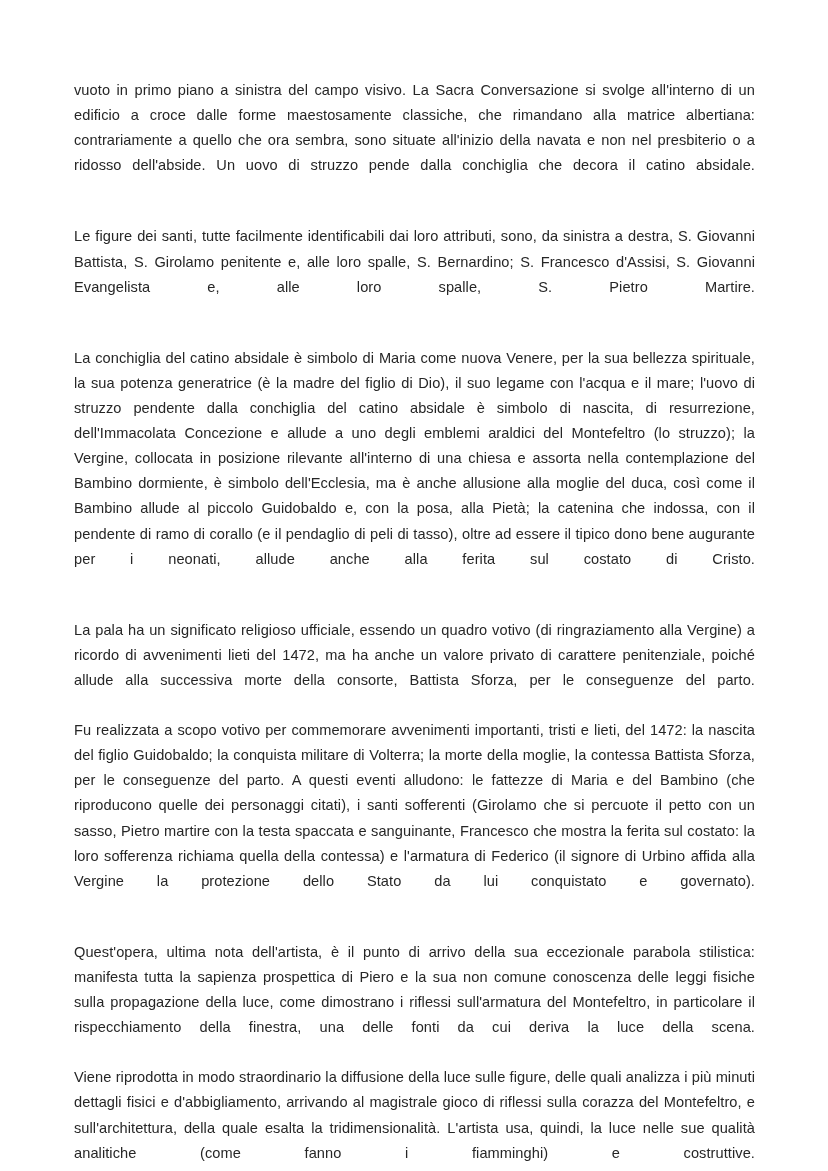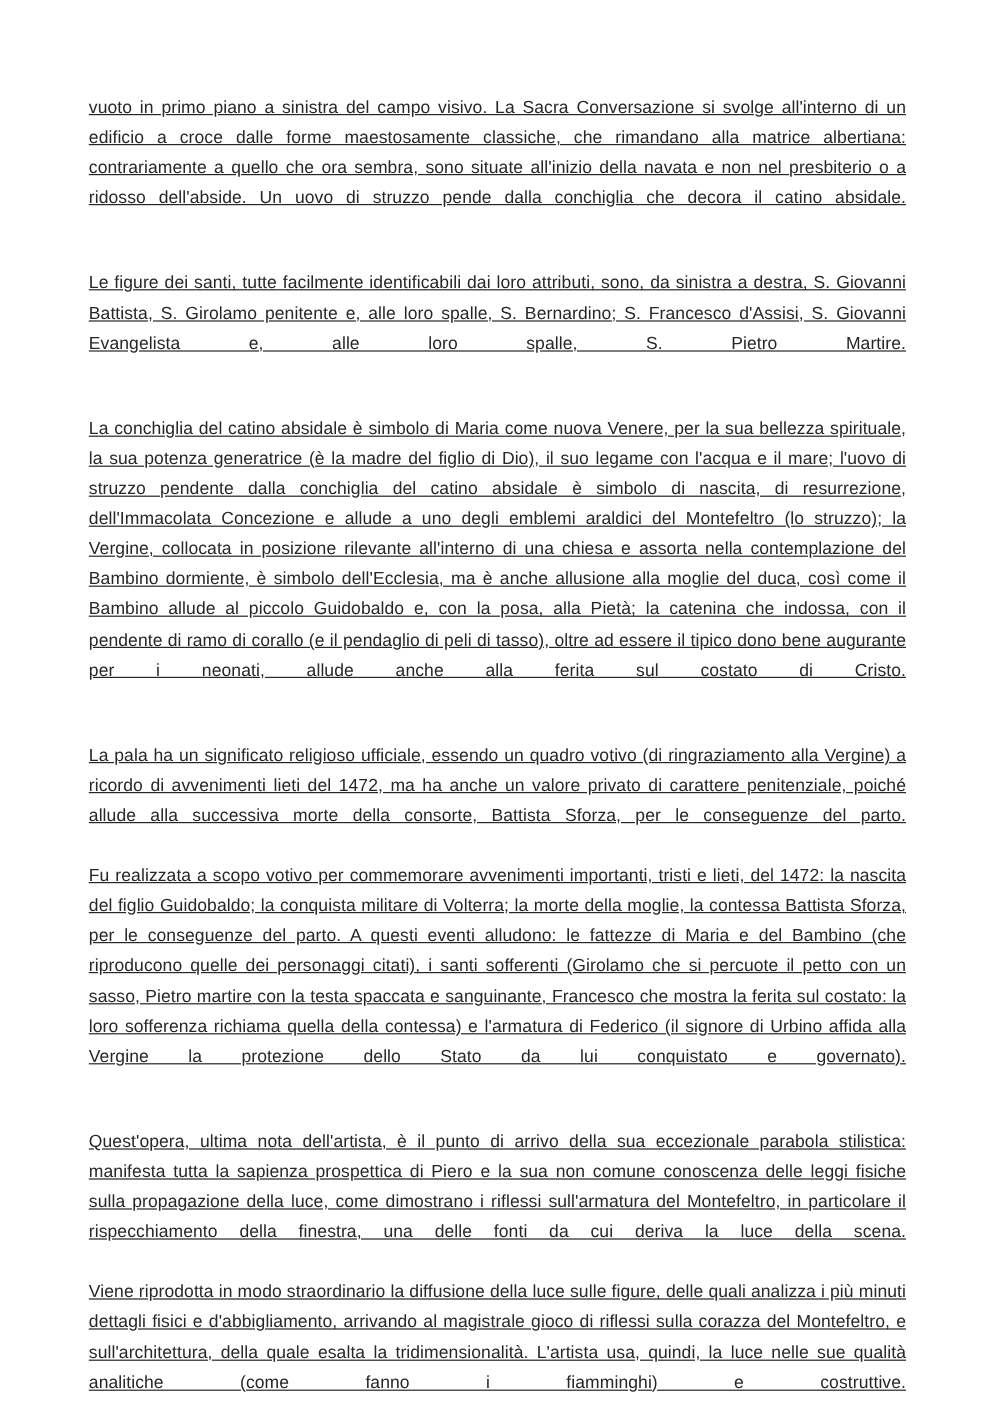--- a/index.html
+++ b/index.html
@@ -46,21 +46,20 @@
   }
 
   .para:last-child {
     margin-bottom: 0;
   }
 
   
   .para .run {
     display: block;
     text-align: justify;
-    text-decoration: underline;
   }
 
   
   .para .run::after {
     content: "";
     display: inline-block;
     width: 100%;
   }
 </style>
 </head>

